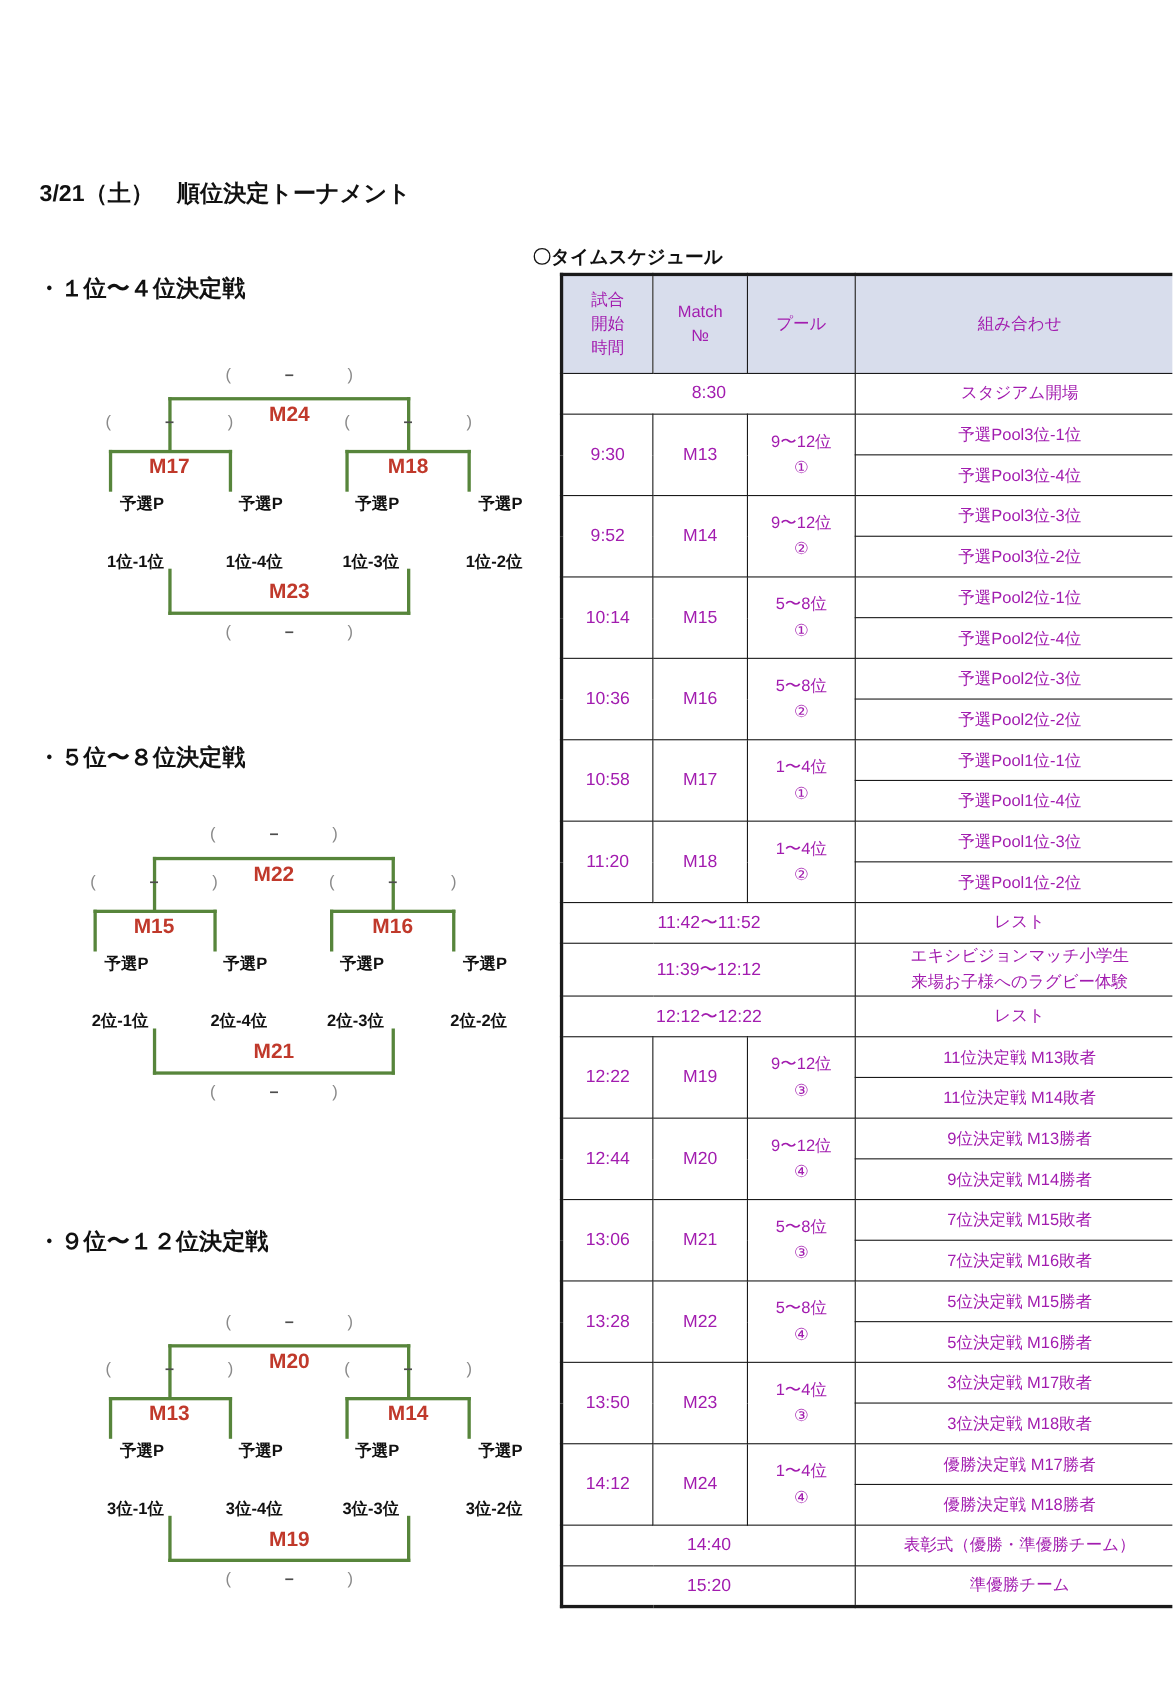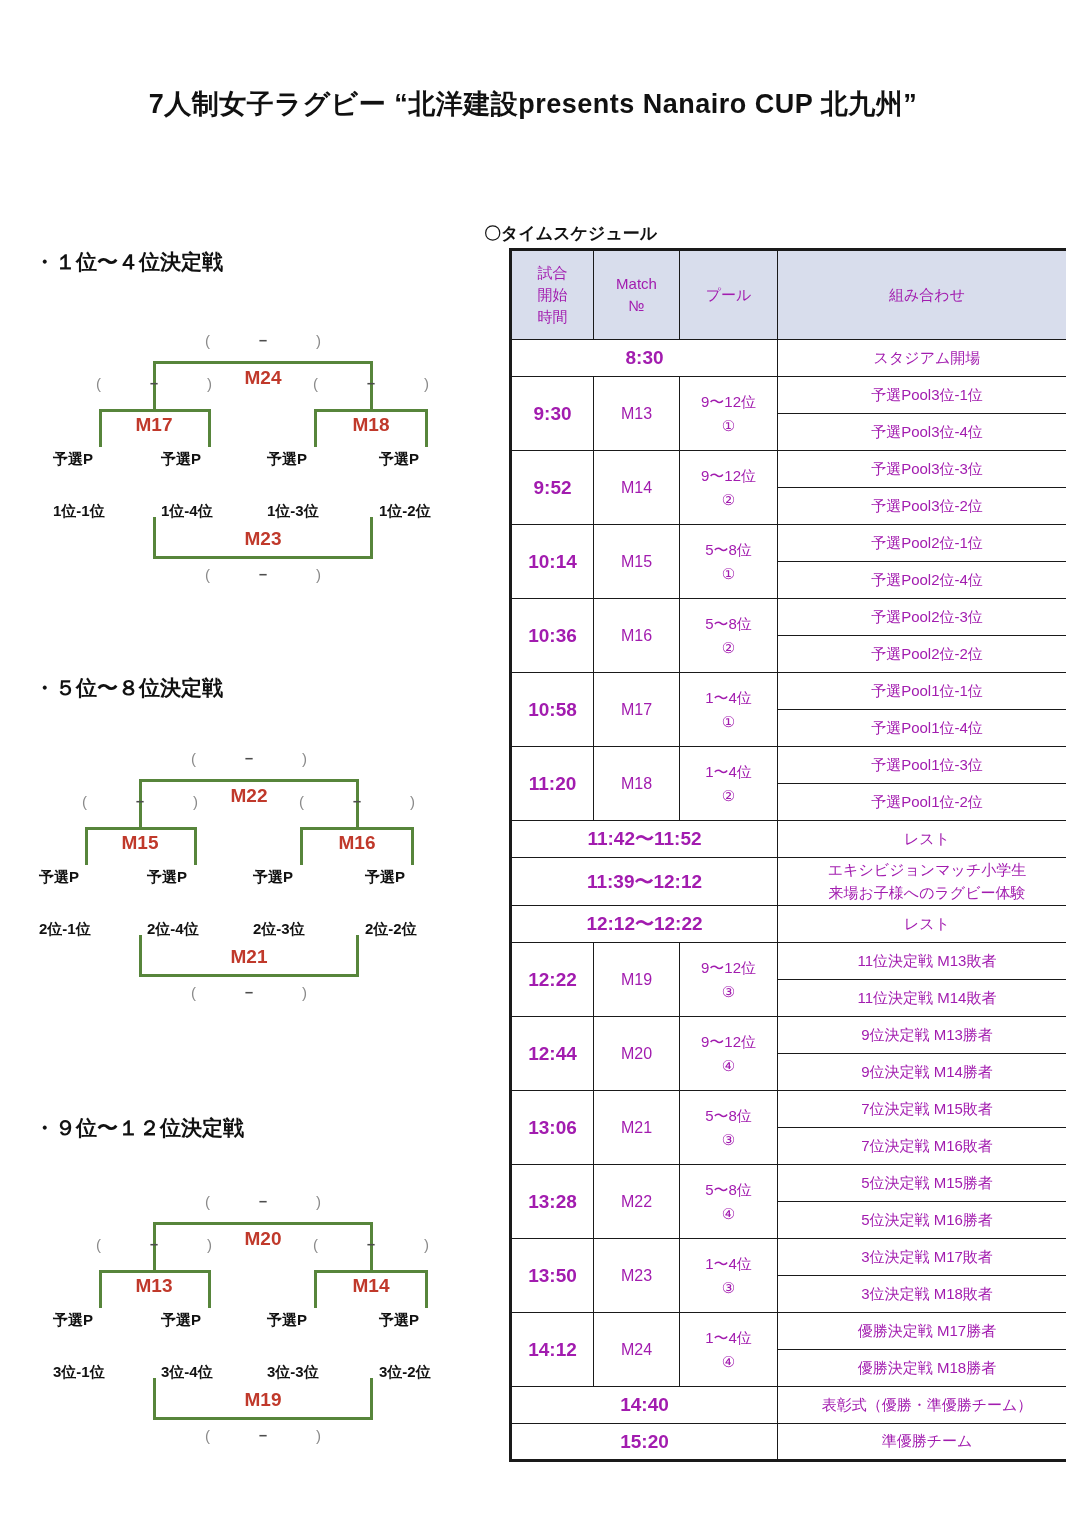--- a/index.html
+++ b/index.html
@@ -54,21 +54,21 @@
   .mlabel {
     position:absolute; width:100px; text-align:center;
     color:#C0392B; font-weight:bold; font-size:19px; z-index:2;
   }
   .m-top { left:183px; top:42px;  }
   .m-sl  { left:74px;  top:89px;  }
   .m-sr  { left:291px; top:89px;  }
   .m-bot { left:183px; top:203px; }
 
   .leaf {
-    position:absolute; top:124px; width:96px; text-align:left;
+    position:absolute; top:124px; width:96px; text-align:right;
     font-size:15px; font-weight:bold; color:#111; line-height:20px;
   }
   .leaf .l2 { margin-top:32px; }
   .leaf1 { left:23px;  } .leaf2 { left:131px; }
   .leaf3 { left:237px; } .leaf4 { left:349px; }
 
   
   .sched-heading {
     position:absolute; left:484px; top:222px;
     font-size:17px; font-weight:bold; color:#111;
@@ -85,34 +85,34 @@
   .sched-table { border:3px solid #1a1a1a; }
   .col-time  { width:83px;  }
   .col-match { width:86px;  }
   .col-pool  { width:98px;  }
   .col-combo { width:300px; }
   .sched-table thead th {
     background:#D8DDEC; font-weight:normal; height:86px;
     font-size:15px; line-height:1.45; white-space:pre-line;
   }
   .sched-table tr { height:37px; }
-  .td-time  { font-weight:bold; font-size:19px;margin-left:44px; }
+  .td-time  { font-weight:normal; font-size:16px;margin-left:44px; }
   .td-match { font-size:16px; }
   .td-pool  { font-size:15px; line-height:1.55; }
   .pool-no  { display:block; font-size:15px; }
   .td-combo.c1 { border-bottom-width:1px; }
   .td-combo.c2 { border-top-width:1px; }
   .td-desc  { white-space:pre-line; line-height:1.5; }
 </style>
 </head>
 <body>
 
 <div class="page">
 
-  <div class="page-title">7人制女子ラグビー “北洋建設presents Nanairo CUP 北九州”</div>
+  <div class="page-subtitle">3/21（土）　順位決定トーナメント</div>
 
   <div class="b-heading bh1">・１位〜４位決定戦</div>
   <div class="b-heading bh2">・５位〜８位決定戦</div>
   <div class="b-heading bh3">・９位〜１２位決定戦</div>
 
   <div class="tree t1">
     <i class="ln hl-top"></i>
     <i class="ln vl-rl"></i>
     <i class="ln vl-rr"></i>
     <i class="ln hl-sl"></i>

